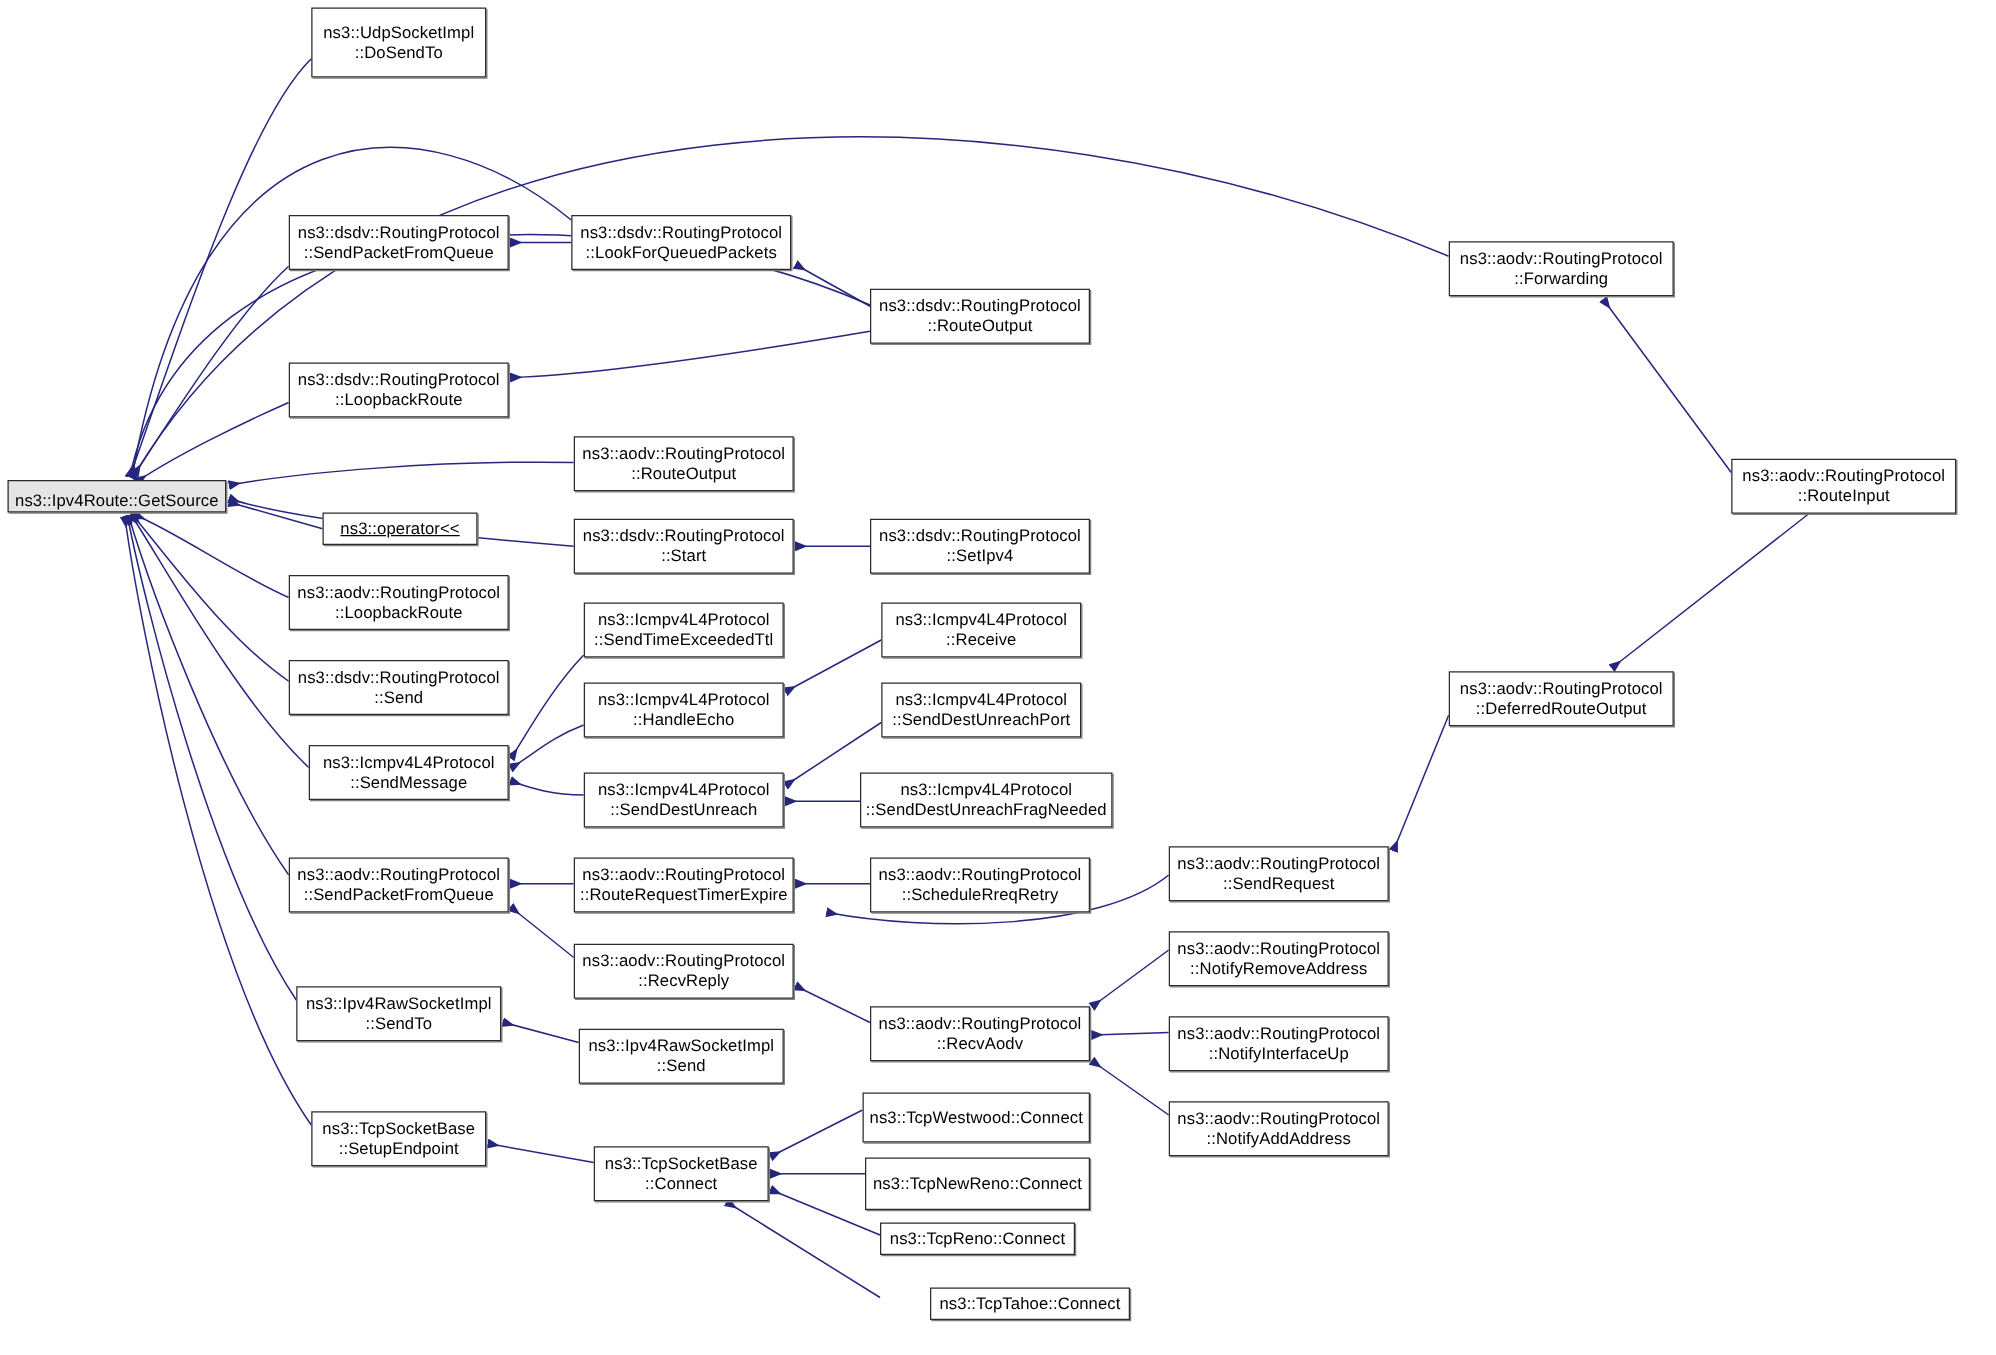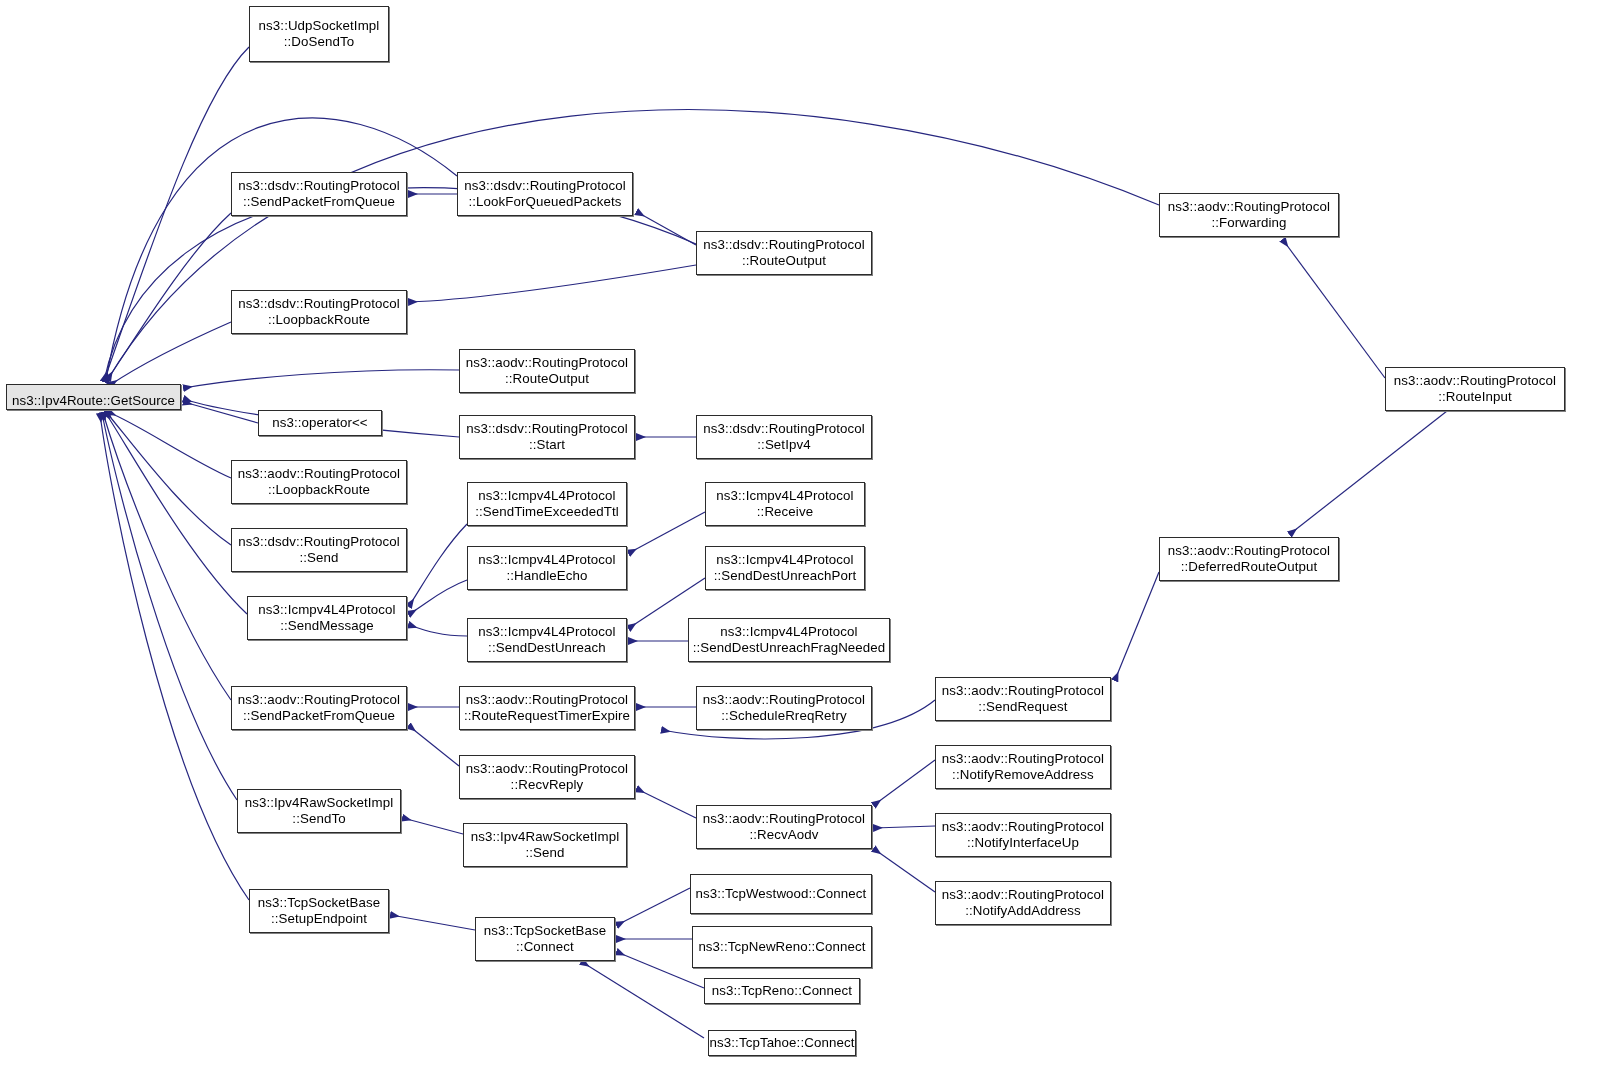--- a/index.html
+++ b/index.html
@@ -75,21 +75,21 @@
     <div class="node" style="left: 231px; top: 172px; width: 176px; height: 44px;"><span>ns3::dsdv::RoutingProtocol
 ::SendPacketFromQueue</span></div>
     <div class="node" style="left: 457px; top: 172px; width: 176px; height: 44px;"><span>ns3::dsdv::RoutingProtocol
 ::LookForQueuedPackets</span></div>
     <div class="node" style="left: 696px; top: 231px; width: 176px; height: 44px;"><span>ns3::dsdv::RoutingProtocol
 ::RouteOutput</span></div>
     <div class="node" style="left: 231px; top: 290px; width: 176px; height: 44px;"><span>ns3::dsdv::RoutingProtocol
 ::LoopbackRoute</span></div>
     <div class="node" style="left: 459px; top: 349px; width: 176px; height: 44px;"><span>ns3::aodv::RoutingProtocol
 ::RouteOutput</span></div>
-    <div class="node" style="left: 258px; top: 410px; width: 124px; height: 26px;"><span>ns3::operator&lt;&lt;</span></div>
+    <div class="node" style="left: 258px; top: 410px; width: 124px; height: 26px; text-decoration: underline;"><span>ns3::operator&lt;&lt;</span></div>
     <div class="node" style="left: 459px; top: 415px; width: 176px; height: 44px;"><span>ns3::dsdv::RoutingProtocol
 ::Start</span></div>
     <div class="node" style="left: 696px; top: 415px; width: 176px; height: 44px;"><span>ns3::dsdv::RoutingProtocol
 ::SetIpv4</span></div>
     <div class="node" style="left: 231px; top: 460px; width: 176px; height: 44px;"><span>ns3::aodv::RoutingProtocol
 ::LoopbackRoute</span></div>
     <div class="node" style="left: 467px; top: 482px; width: 160px; height: 44px;"><span>ns3::Icmpv4L4Protocol
 ::SendTimeExceededTtl</span></div>
     <div class="node" style="left: 705px; top: 482px; width: 160px; height: 44px;"><span>ns3::Icmpv4L4Protocol
 ::Receive</span></div>
@@ -127,20 +127,20 @@
 ::Send</span></div>
     <div class="node" style="left: 935px; top: 881px; width: 176px; height: 44px;"><span>ns3::aodv::RoutingProtocol
 ::NotifyAddAddress</span></div>
     <div class="node" style="left: 249px; top: 889px; width: 140px; height: 44px;"><span>ns3::TcpSocketBase
 ::SetupEndpoint</span></div>
     <div class="node" style="left: 690px; top: 874px; width: 182px; height: 40px;"><span>ns3::TcpWestwood::Connect</span></div>
     <div class="node" style="left: 475px; top: 917px; width: 140px; height: 44px;"><span>ns3::TcpSocketBase
 ::Connect</span></div>
     <div class="node" style="left: 692px; top: 926px; width: 180px; height: 42px;"><span>ns3::TcpNewReno::Connect</span></div>
     <div class="node" style="left: 704px; top: 978px; width: 156px; height: 26px;"><span>ns3::TcpReno::Connect</span></div>
-    <div class="node" style="left: 708px; top: 1030px; width: 148px; height: 26px;"><span>ns3::TcpTahoe::Connect</span></div>
+    <div class="node" style="left: 744px; top: 1030px; width: 160px; height: 26px;"><span>ns3::TcpTahoe::Connect</span></div>
     <div class="node" style="left: 1159px; top: 193px; width: 180px; height: 44px;"><span>ns3::aodv::RoutingProtocol
 ::Forwarding</span></div>
     <div class="node" style="left: 1385px; top: 367px; width: 180px; height: 44px;"><span>ns3::aodv::RoutingProtocol
 ::RouteInput</span></div>
     <div class="node" style="left: 1159px; top: 537px; width: 180px; height: 44px;"><span>ns3::aodv::RoutingProtocol
 ::DeferredRouteOutput</span></div>
   </div>
 
 </body></html>

